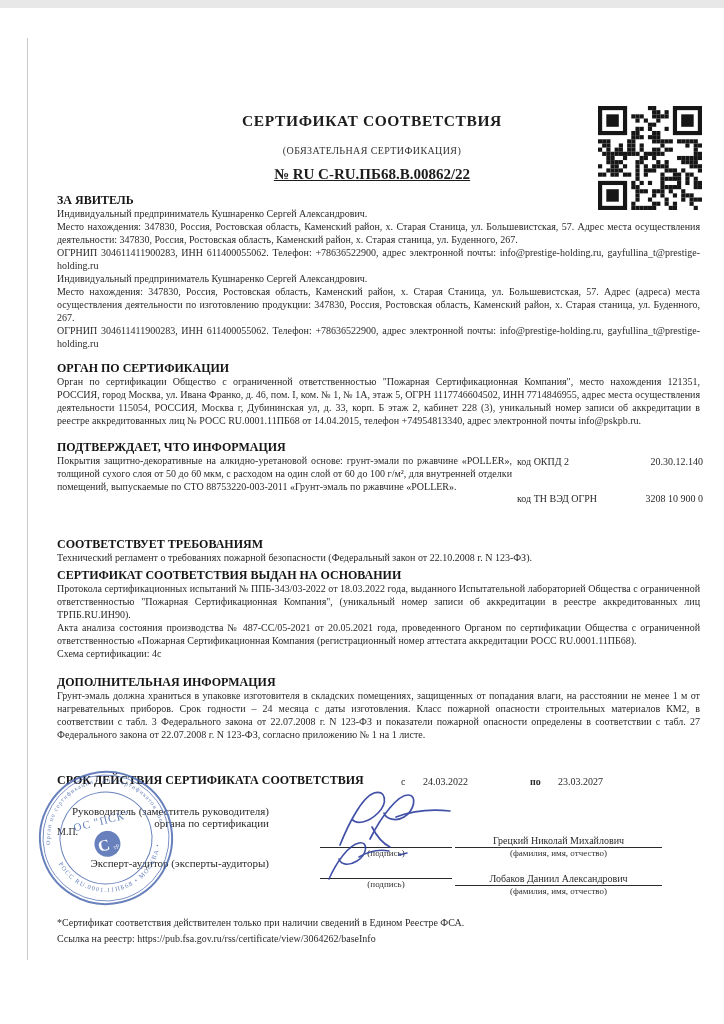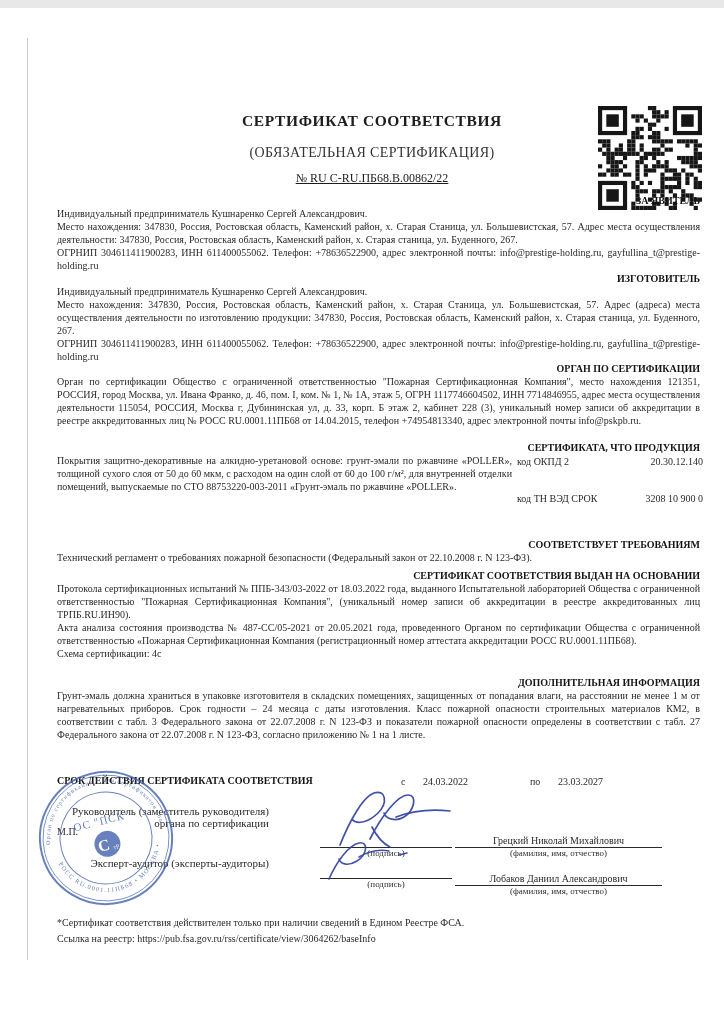--- a/index.html
+++ b/index.html
@@ -5,26 +5,26 @@
   html,body{margin:0;padding:0;background:#e8e8e8;}
   .page{
     position:relative;width:724px;height:1024px;background:#ffffff;
     font-family:"Liberation Serif","DejaVu Serif",serif;color:#2a2a2a;
     overflow:hidden;margin:8px auto;
   }
   .scan-edge{position:absolute;left:27px;top:30px;width:1px;height:922px;background:#9f9f9f;opacity:.55;}
   
   .header{position:absolute;left:57px;top:104px;width:630px;text-align:center;}
   .doc-title{font-size:15.5px;font-weight:bold;letter-spacing:.6px;color:#1d1d1d;}
-  .doc-subtitle{font-size:14px;margin-top:15px;letter-spacing:.4px;color:#333;}
-  .doc-number{font-size:12px;font-weight:normal;margin-top:10px;text-decoration:underline;color:#1d1d1d;}
+  .doc-subtitle{font-size:10px;margin-top:15px;letter-spacing:.4px;color:#333;}
+  .doc-number{font-size:15px;font-weight:bold;margin-top:10px;text-decoration:underline;color:#1d1d1d;}
   .qr{position:absolute;left:598px;top:98px;width:104px;height:104px;}
   
   .sec{position:absolute;left:57px;width:643px;font-size:10px;line-height:13px;text-align:justify;}
-  .sec h3{font-size:10px;line-height:13px;margin:0;font-weight:bold;text-align:right;color:#151515;}
+  .sec h3{font-size:12px;line-height:13px;margin:0;font-weight:bold;text-align:left;color:#151515;}
   .sec p{margin:0;}
   .s-applicant{top:186px;}
   .s-manufacturer{top:264px;}
   .s-certbody{top:354px;}
   .s-product{top:433px;}
   .s-requirements{top:530px;}
   .s-basis{top:561px;}
   .s-additional{top:668px;}
   .s-validity{top:766px;height:16px;}
   .s-signatures{top:793px;height:112px;}
@@ -32,21 +32,21 @@
   .product-desc{width:455px;}
   .codes{position:absolute;left:460px;top:14px;width:186px;}
   .code-row{display:flex;justify-content:space-between;text-align:left;margin-bottom:24px;}
   .code-row .lbl{white-space:nowrap;}
   .code-row .val{white-space:nowrap;}
   .validity-wrap{position:relative;height:16px;}
   .validity-wrap h3{display:inline-block;}
   .v-abs{position:absolute;top:1px;font-size:10px;}
   .v-from-label{left:344px;}
   .v-from-date{left:366px;}
-  .v-to-label{left:473px;}
+  .v-to-label{left:473px;font-weight:bold;}
   .v-to-date{left:501px;}
   
   .sig-role{position:absolute;left:14px;width:198px;font-size:11px;line-height:11.5px;text-align:right;}
   .role1{top:5px;}
   .role2{top:57px;}
   .mp{position:absolute;left:0px;top:24px;font-size:10px;}
   .sig-line{border-bottom:1px solid #2a2a2a;}
   .sig-col{position:absolute;text-align:center;font-size:9px;line-height:11px;}
   .sig1{left:263px;top:2px;width:132px;}
   .sig1 .sig-line{height:44px;}
@@ -297,41 +297,40 @@
   </div>
 
   <div class="sec s-applicant">
     <h3>ЗА ЯВИТЕЛЬ</h3>
     <p>Индивидуальный предприниматель Кушнаренко Сергей Александрович.</p>
     <p>Место нахождения: 347830, Россия, Ростовская область, Каменский район, х. Старая Станица, ул. Большевистская, 57. Адрес места осуществления деятельности: 347830, Россия, Ростовская область, Каменский район, х. Старая станица, ул. Буденного, 267.</p>
     <p>ОГРНИП 304611411900283, ИНН 611400055062. Телефон: +78636522900, адрес электронной почты: info@prestige-holding.ru, gayfullina_t@prestige-holding.ru</p>
   </div>
 
   <div class="sec s-manufacturer">
-    <h3>ИЗГОТОВИТЕЛЬ</h3>
     <p>Индивидуальный предприниматель Кушнаренко Сергей Александрович.</p>
     <p>Место нахождения: 347830, Россия, Ростовская область, Каменский район, х. Старая Станица, ул. Большевистская, 57. Адрес (адреса) места осуществления деятельности по изготовлению продукции: 347830, Россия, Ростовская область, Каменский район, х. Старая станица, ул. Буденного, 267.</p>
     <p>ОГРНИП 304611411900283, ИНН 611400055062. Телефон: +78636522900, адрес электронной почты: info@prestige-holding.ru, gayfullina_t@prestige-holding.ru</p>
   </div>
 
   <div class="sec s-certbody">
     <h3>ОРГАН ПО СЕРТИФИКАЦИИ</h3>
     <p>Орган по сертификации Общество с ограниченной ответственностью "Пожарная Сертификационная Компания", место нахождения 121351, РОССИЯ, город Москва, ул. Ивана Франко, д. 46, пом. I, ком. № 1, № 1А, этаж 5, ОГРН 1117746604502, ИНН 7714846955, адрес места осуществления деятельности 115054, РОССИЯ, Москва г, Дубининская ул, д. 33, корп. Б этаж 2, кабинет 228 (3), уникальный номер записи об аккредитации в реестре аккредитованных лиц № РОСС RU.0001.11ПБ68 от 14.04.2015, телефон +74954813340, адрес электронной почты info@pskpb.ru.</p>
   </div>
 
   <div class="sec s-product">
-    <h3>СЕРТИФИКАТА, ЧТО ПРОДУКЦИЯ</h3>
+    <h3>ПОДТВЕРЖДАЕТ, ЧТО ИНФОРМАЦИЯ</h3>
     <p class="product-desc">Покрытия защитно-декоративные на алкидно-уретановой основе: грунт-эмали по ржавчине «POLLER», толщиной сухого слоя от 50 до 60 мкм, с расходом на один слой от 60 до 100 г/м², для внутренней отделки помещений, выпускаемые по СТО 88753220-003-2011 «Грунт-эмаль по ржавчине «POLLER».</p>
     <div class="codes">
       <div class="code-row">
         <span class="lbl">код ОКПД 2</span>
         <span class="val">20.30.12.140</span>
       </div>
       <div class="code-row">
-        <span class="lbl">код ТН ВЭД СРОК</span>
+        <span class="lbl">код ТН ВЭД ОГРН</span>
         <span class="val">3208 10 900 0</span>
       </div>
     </div>
   </div>
 
   <div class="sec s-requirements">
     <h3>СООТВЕТСТВУЕТ ТРЕБОВАНИЯМ</h3>
     <p>Технический регламент о требованиях пожарной безопасности (Федеральный закон от 22.10.2008 г. N 123-ФЗ).</p>
   </div>
 

